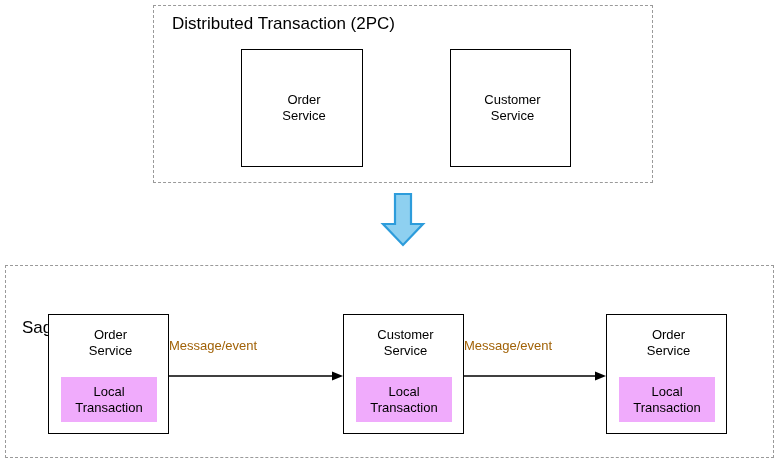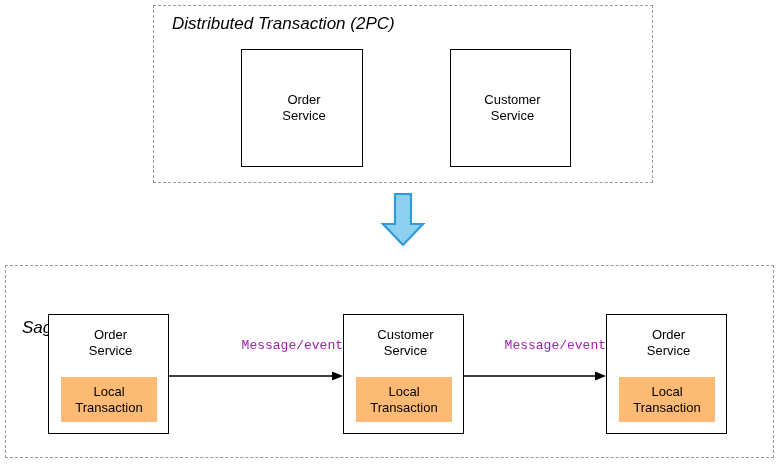--- a/index.html
+++ b/index.html
@@ -26,21 +26,20 @@
     border: 1px dashed #9a9a9a;
     background: transparent;
     box-sizing: border-box;
   }
   .group-title {
     position: absolute;
     font-size: 17px;
     line-height: 20px;
     color: #000000;
     white-space: nowrap;
-    font-style: italic;
   }
 
   
   .svc-box {
     position: absolute;
     border: 1.4px solid #000000;
     background: #ffffff;
     box-sizing: border-box;
   }
   .svc-label {
@@ -54,21 +53,21 @@
     white-space: pre-line;
   }
   .svc-label.top-only {
     top: 50%;
     transform: translateY(-50%);
   }
 
   
   .local-chip {
     position: absolute;
-    background: #fdba74;
+    background: #f0abfc;
     text-align: center;
     font-size: 13px;
     line-height: 16px;
     color: #000000;
     white-space: pre-line;
     display: flex;
     align-items: center;
     justify-content: center;
     box-sizing: border-box;
   }
@@ -76,24 +75,23 @@
   
   .connector {
     position: absolute;
     height: 14px;
   }
   .connector svg { display: block; }
   .edge-label {
     position: absolute;
     font-size: 13px;
     line-height: 16px;
-    color: #a21caf;
+    color: #a16207;
     white-space: nowrap;
-    text-align: right;
-    font-family: Liberation Mono, monospace;
+    text-align: left;
   }
 
   
   .big-arrow {
     position: absolute;
   }
   .big-arrow svg { display: block; }
 </style>
 </head>
 <body>

